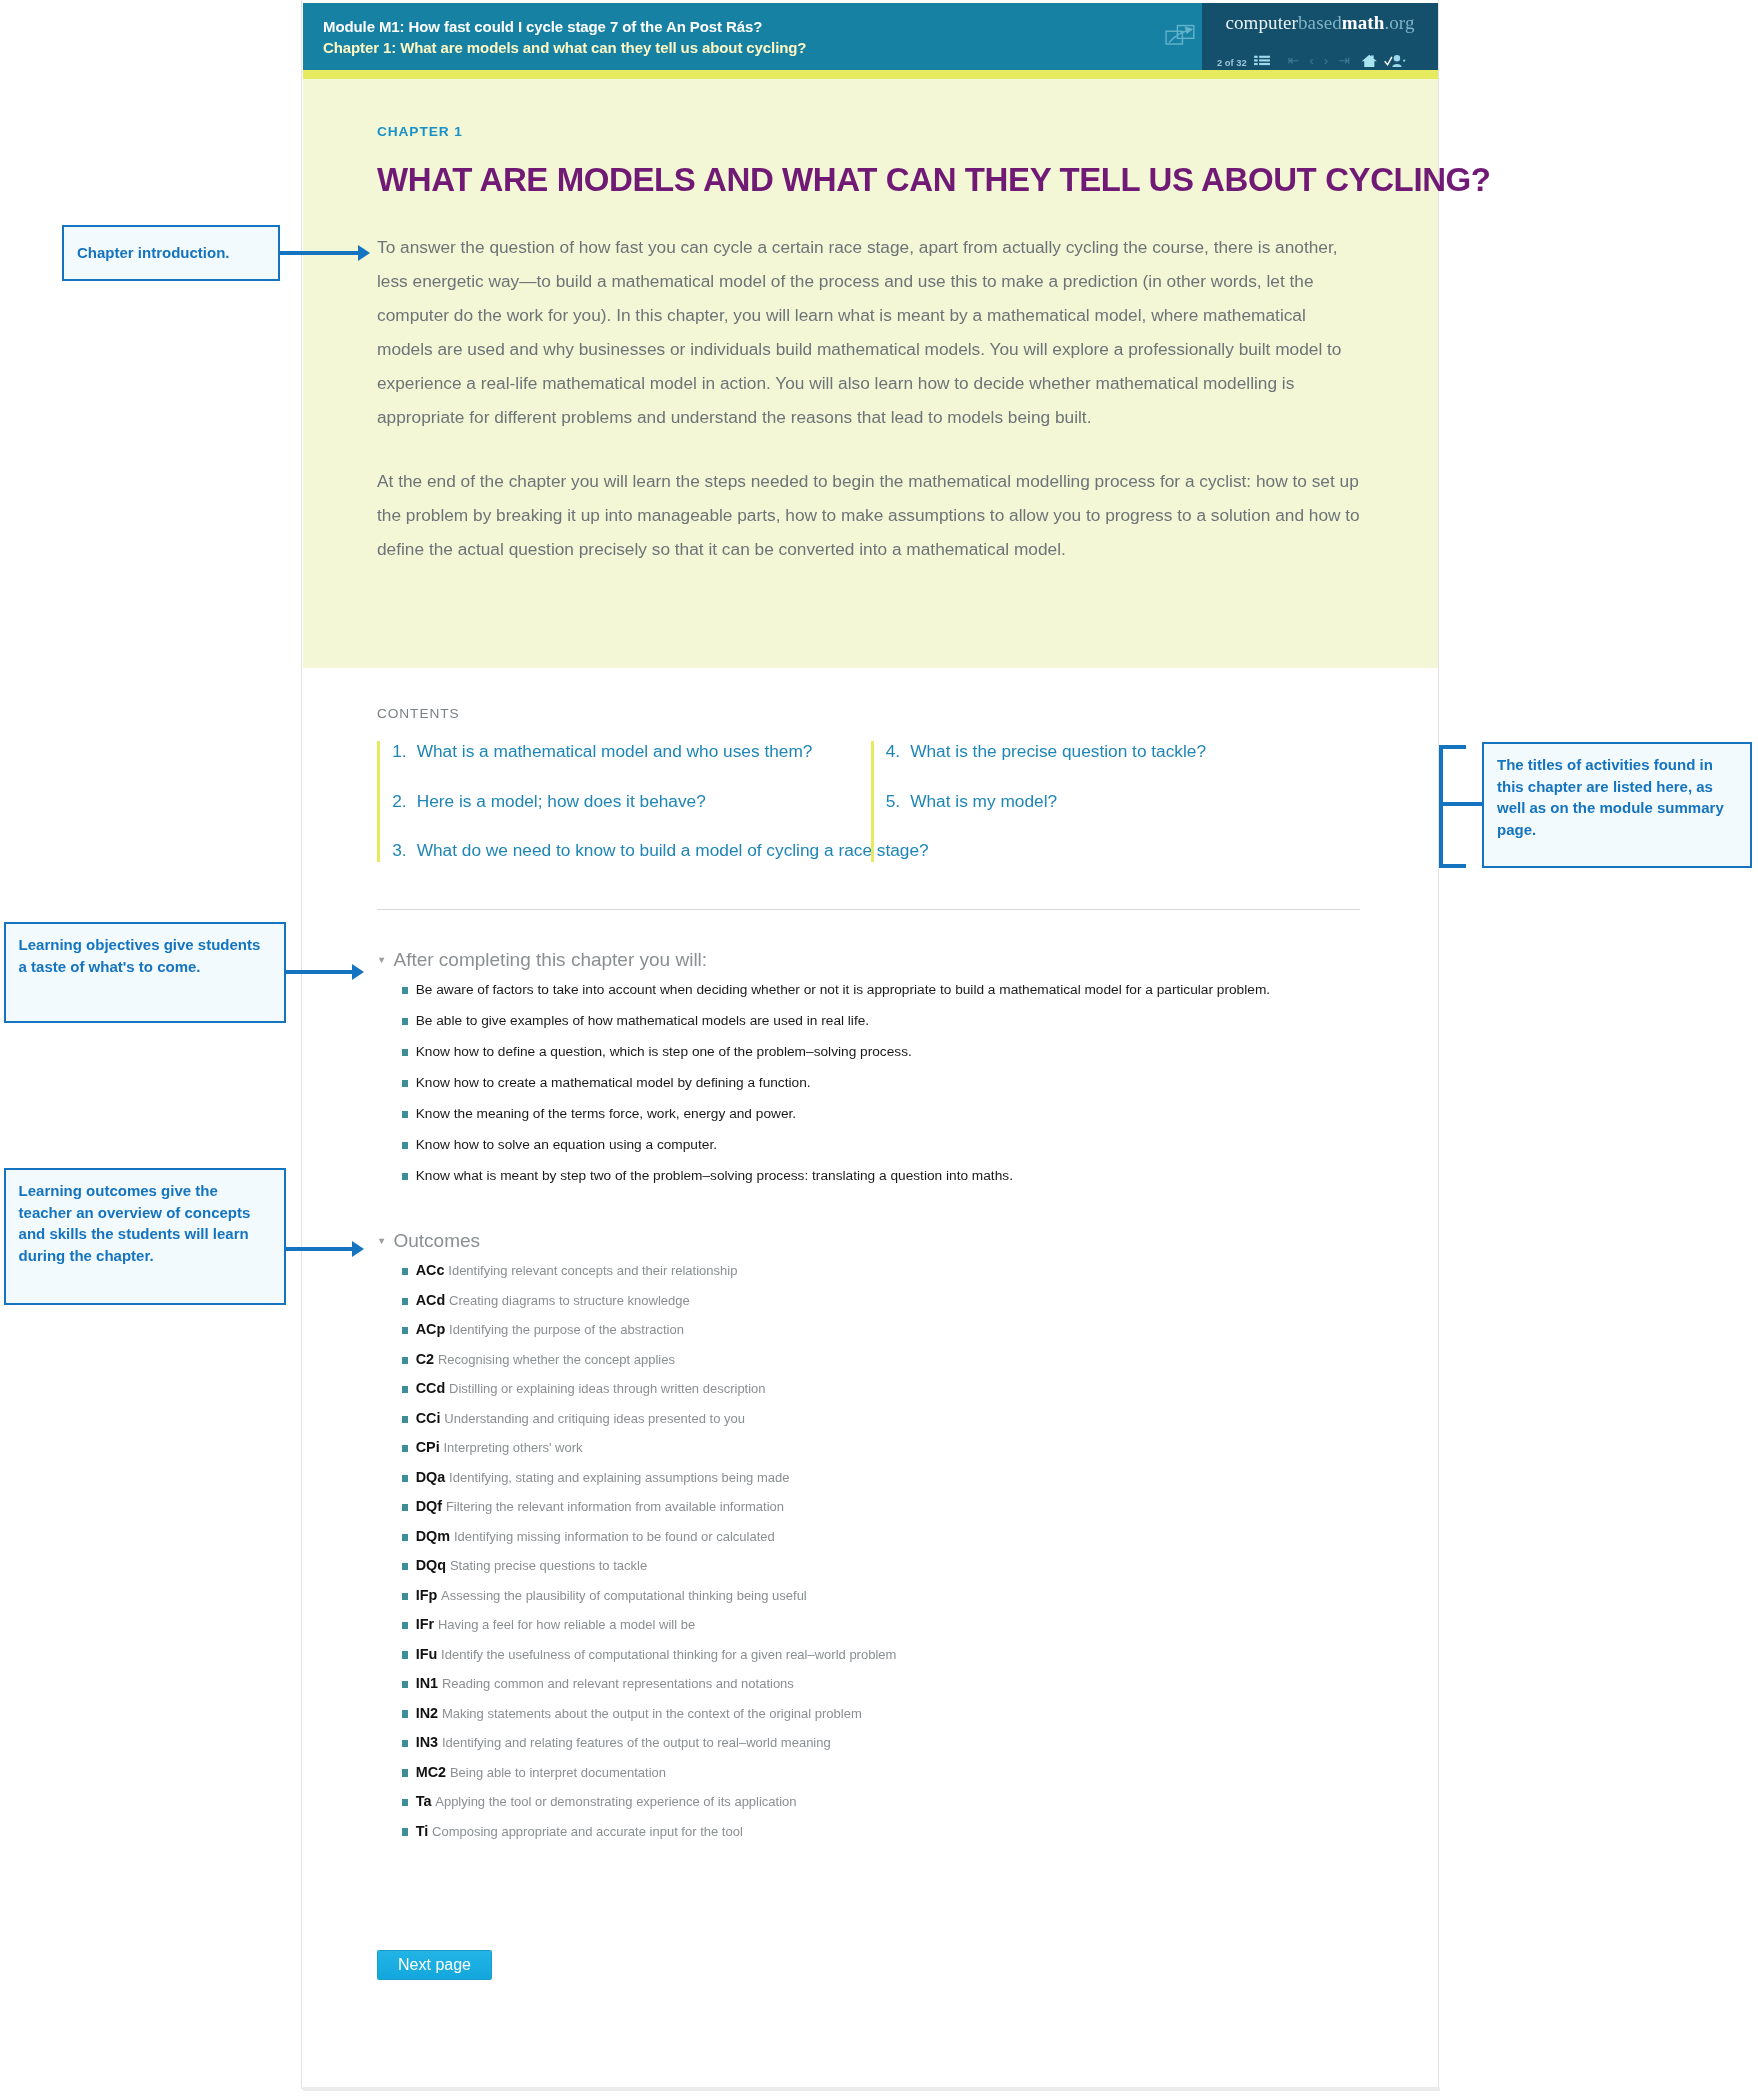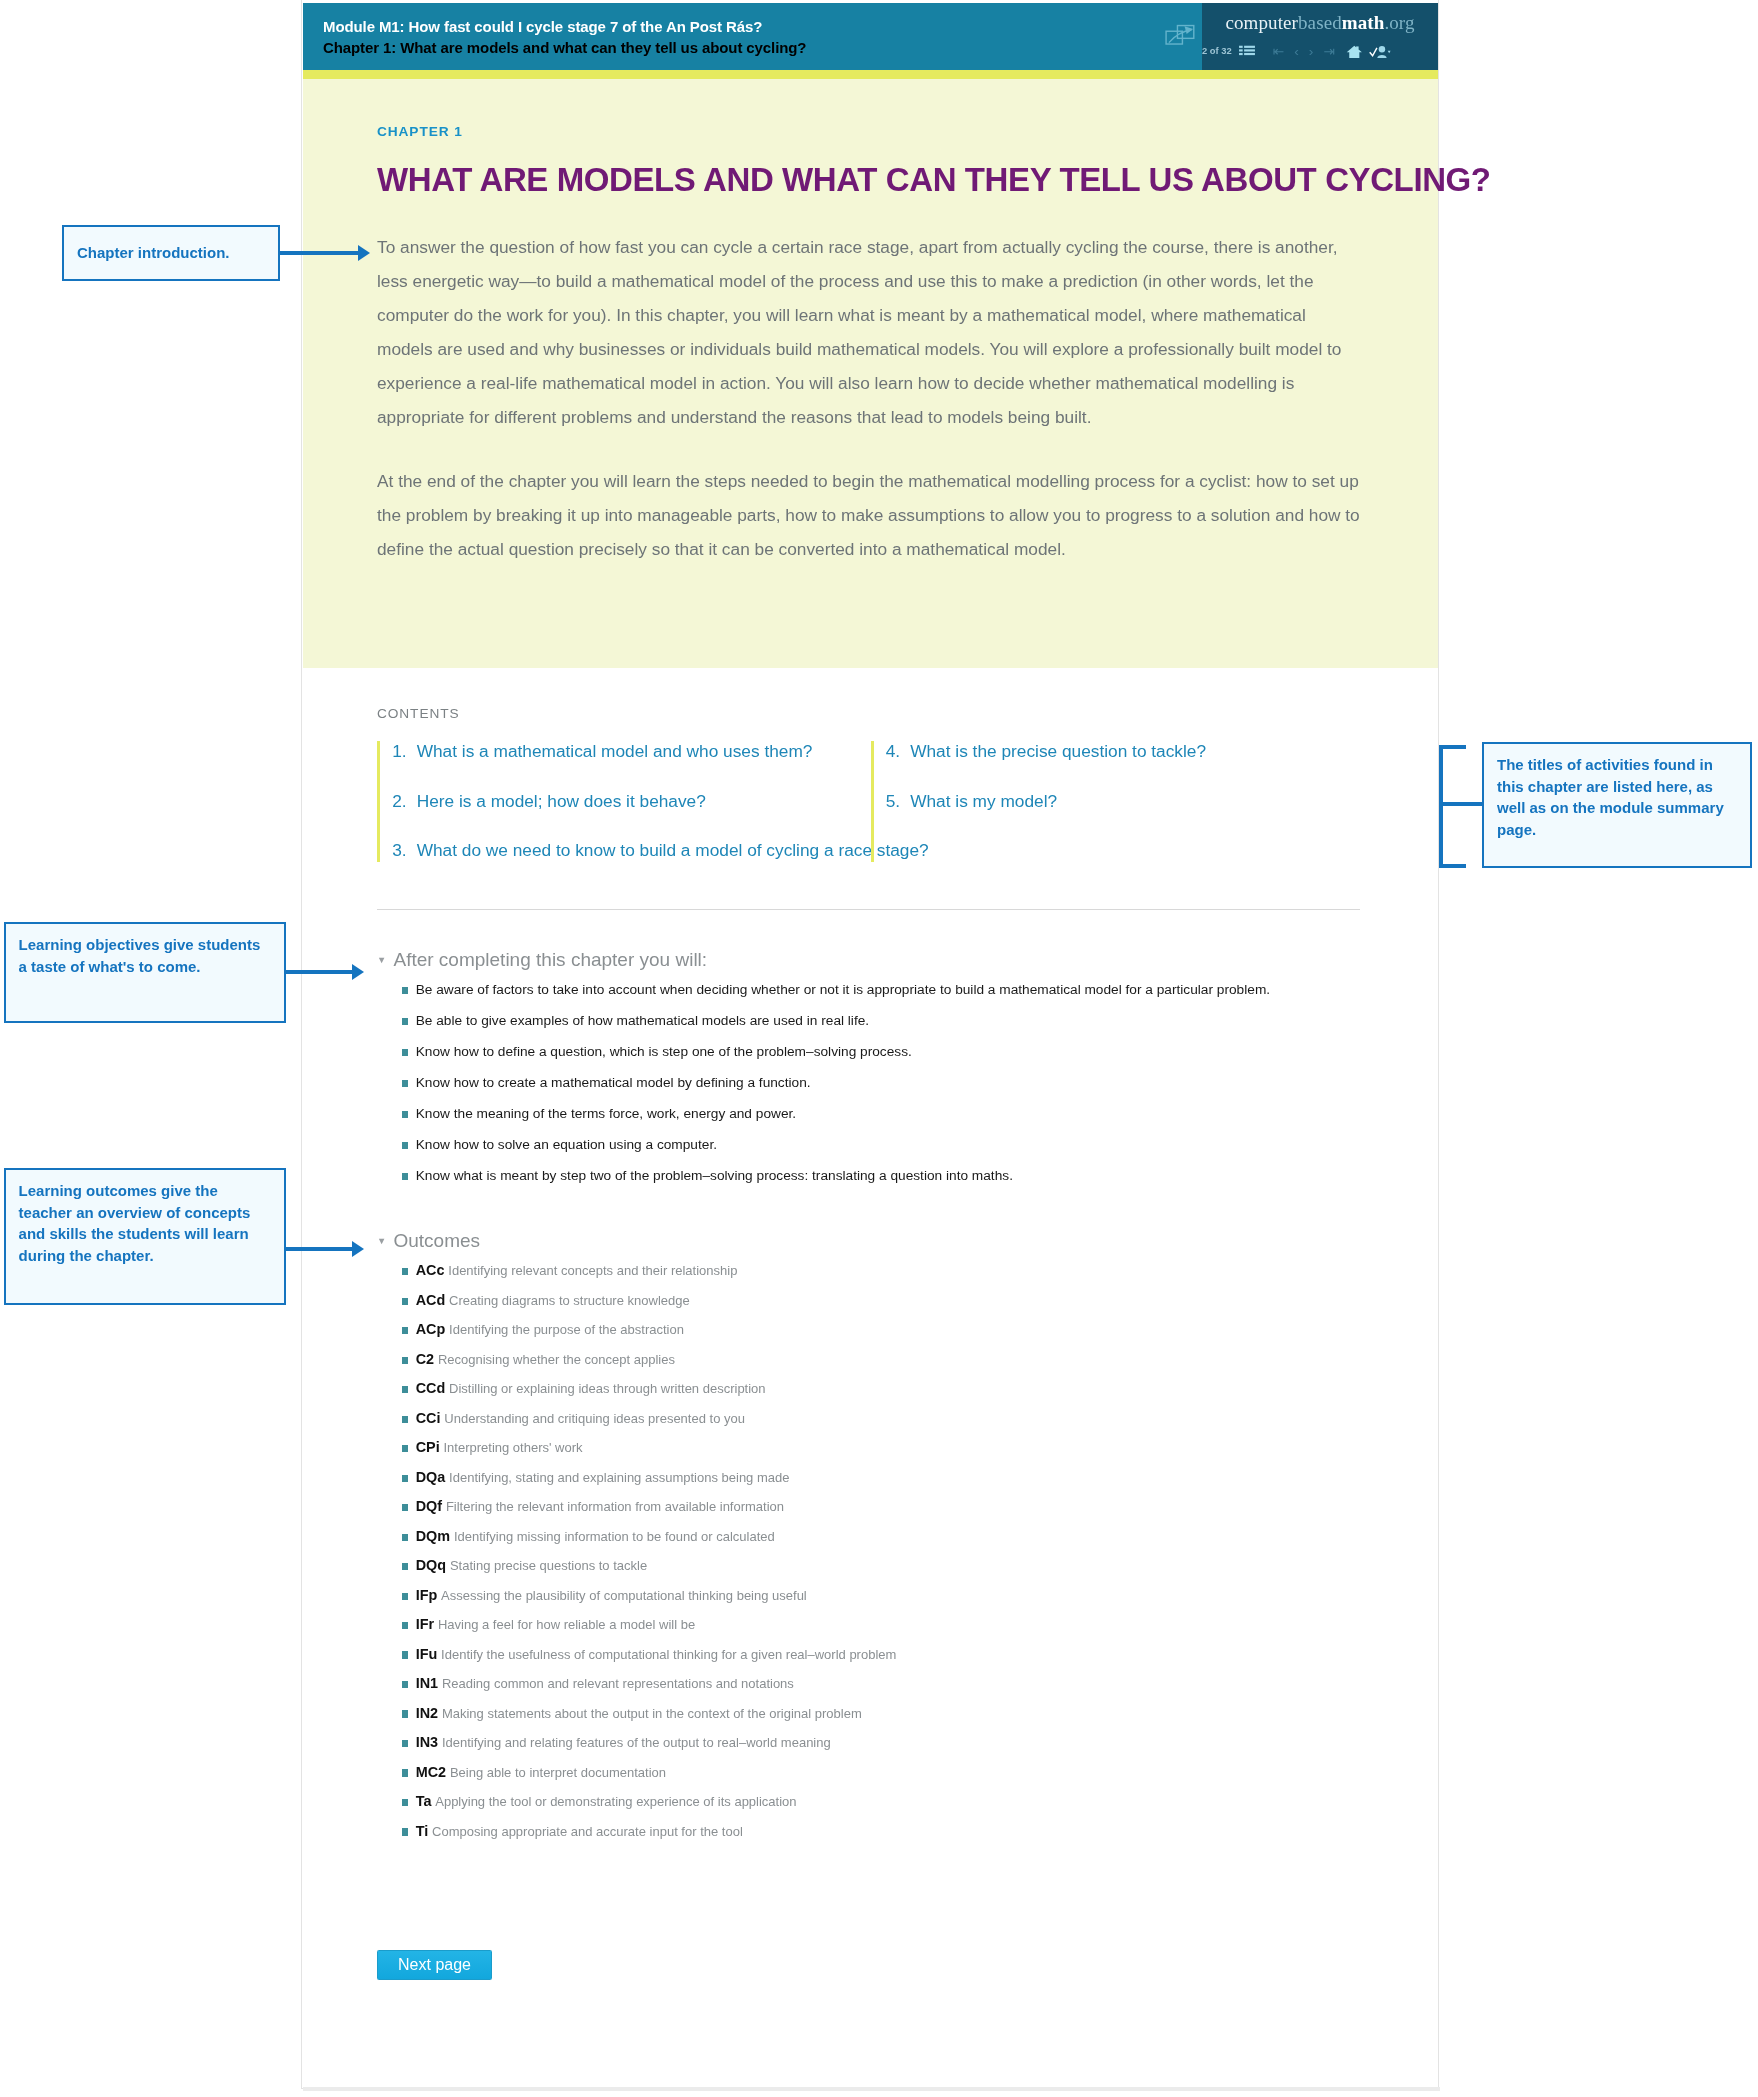--- a/index.html
+++ b/index.html
@@ -54,21 +54,21 @@
   }
   .module-title {
     color: #ffffff;
     font-size: 15px;
     font-weight: bold;
     letter-spacing: -0.1px;
     white-space: nowrap;
     line-height: 21.6px;
   }
   .chapter-subtitle {
-    color: #000000;
+    color: #fef9c3;
     font-size: 15px;
     font-weight: bold;
     letter-spacing: -0.1px;
     white-space: nowrap;
     line-height: 21.6px;
   }
   .popout-icon {
     position: absolute;
     left: 860px;
     top: 19px;
@@ -101,21 +101,22 @@
   .brand .b-bold { color: #ffffff; font-weight: bold; }
   .brand .b-org { color: #7fb3c6; }
 
   .navbar {
     position: absolute;
     left: 0;
     top: 42px;
     width: 216px;
     height: 23px;
     display: flex;
-    align-items: flex-start;
+    align-items: flex-end;
+    padding-left: 15px;
     box-sizing: border-box;
   }
   .page-counter {
     color: #9fc6d6;
     font-size: 9.4px;
     font-weight: bold;
     margin-right: 5.8px;
     white-space: nowrap;
   }
   .nav-icon {

